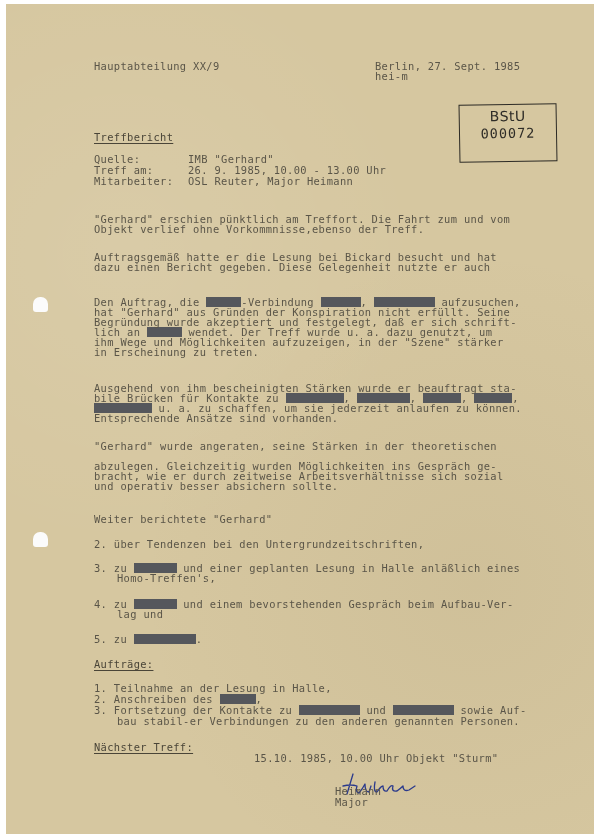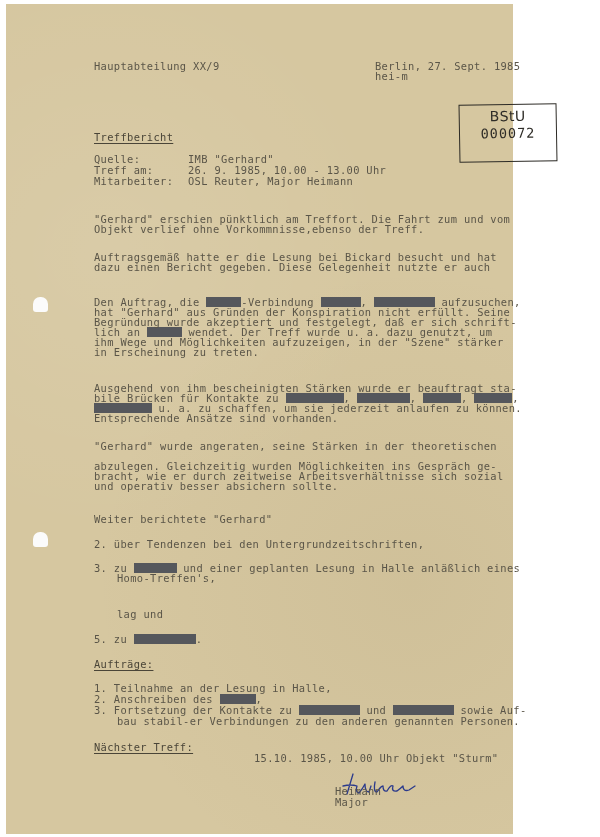--- a/index.html
+++ b/index.html
@@ -1,20 +1,20 @@
 <!DOCTYPE html>
 <html><head>
 <meta charset="utf-8">
 <style>
   html, body { margin: 0; padding: 0; }
   body {
     width: 600px; height: 837px; background: #ffffff; position: relative; overflow: hidden;
   }
   .page {
-    position: absolute; left: 6px; top: 4px; width: 507px; height: 830px;
+    position: absolute; left: 6px; top: 4px; width: 588px; height: 830px;
     background: #d6c7a0;
     background-image:
       radial-gradient(circle at 20% 30%, rgba(255,255,255,0.08), transparent 40%),
       radial-gradient(circle at 80% 70%, rgba(120,100,60,0.07), transparent 45%);
   }
   .hole {
     position: absolute; left: 27px; width: 15px; height: 15px; background: #fbfbfb;
     border-radius: 7px 7px 3px 3px;
   }
   .tw {
@@ -83,20 +83,21 @@
   <div class="tw" style="left:88px; top:467px">bracht, wie er durch zeitweise Arbeitsverhältnisse sich sozial</div>
   <div class="tw" style="left:88px; top:477px">und operativ besser absichern sollte.</div>
 
   <div class="tw" style="left:88px; top:510px">Weiter berichtete "Gerhard"</div>
 
   <div class="tw" style="left:88px; top:535px"><span>2.</span> <span>über Tendenzen bei den Untergrundzeitschriften,</span></div>
 
   <div class="tw" style="left:88px; top:559px"><span>3.</span> <span>zu </span><span class="red" style="width:43px"></span><span> und einer geplanten Lesung in Halle anläßlich eines</span></div>
   <div class="tw" style="left:111px; top:569px">Homo-Treffen's,</div>
 
+  <div class="tw" style="left:88px; top:595px"><span>4.</span> <span>zu </span><span class="red" style="width:43px"></span><span> und einem bevorstehenden Gespräch beim Aufbau-Ver-</span></div>
   <div class="tw" style="left:111px; top:605px">lag und</div>
 
   <div class="tw" style="left:88px; top:630px"><span>5.</span> <span>zu </span><span class="red" style="width:62px"></span><span>.</span></div>
 
   <div class="tw u" style="left:88px; top:655px">Aufträge:</div>
   <div class="tw" style="left:88px; top:679px"><span>1.</span> <span>Teilnahme an der Lesung in Halle,</span></div>
   <div class="tw" style="left:88px; top:690px"><span>2.</span> <span>Anschreiben des </span><span class="red" style="width:36px"></span><span>,</span></div>
   <div class="tw" style="left:88px; top:701px"><span>3.</span> <span>Fortsetzung der Kontakte zu </span><span class="red" style="width:61px"></span><span> und </span><span class="red" style="width:61px"></span><span> sowie Auf-</span></div>
   <div class="tw" style="left:111px; top:712px">bau stabil-er Verbindungen zu den anderen genannten Personen.</div>
 

